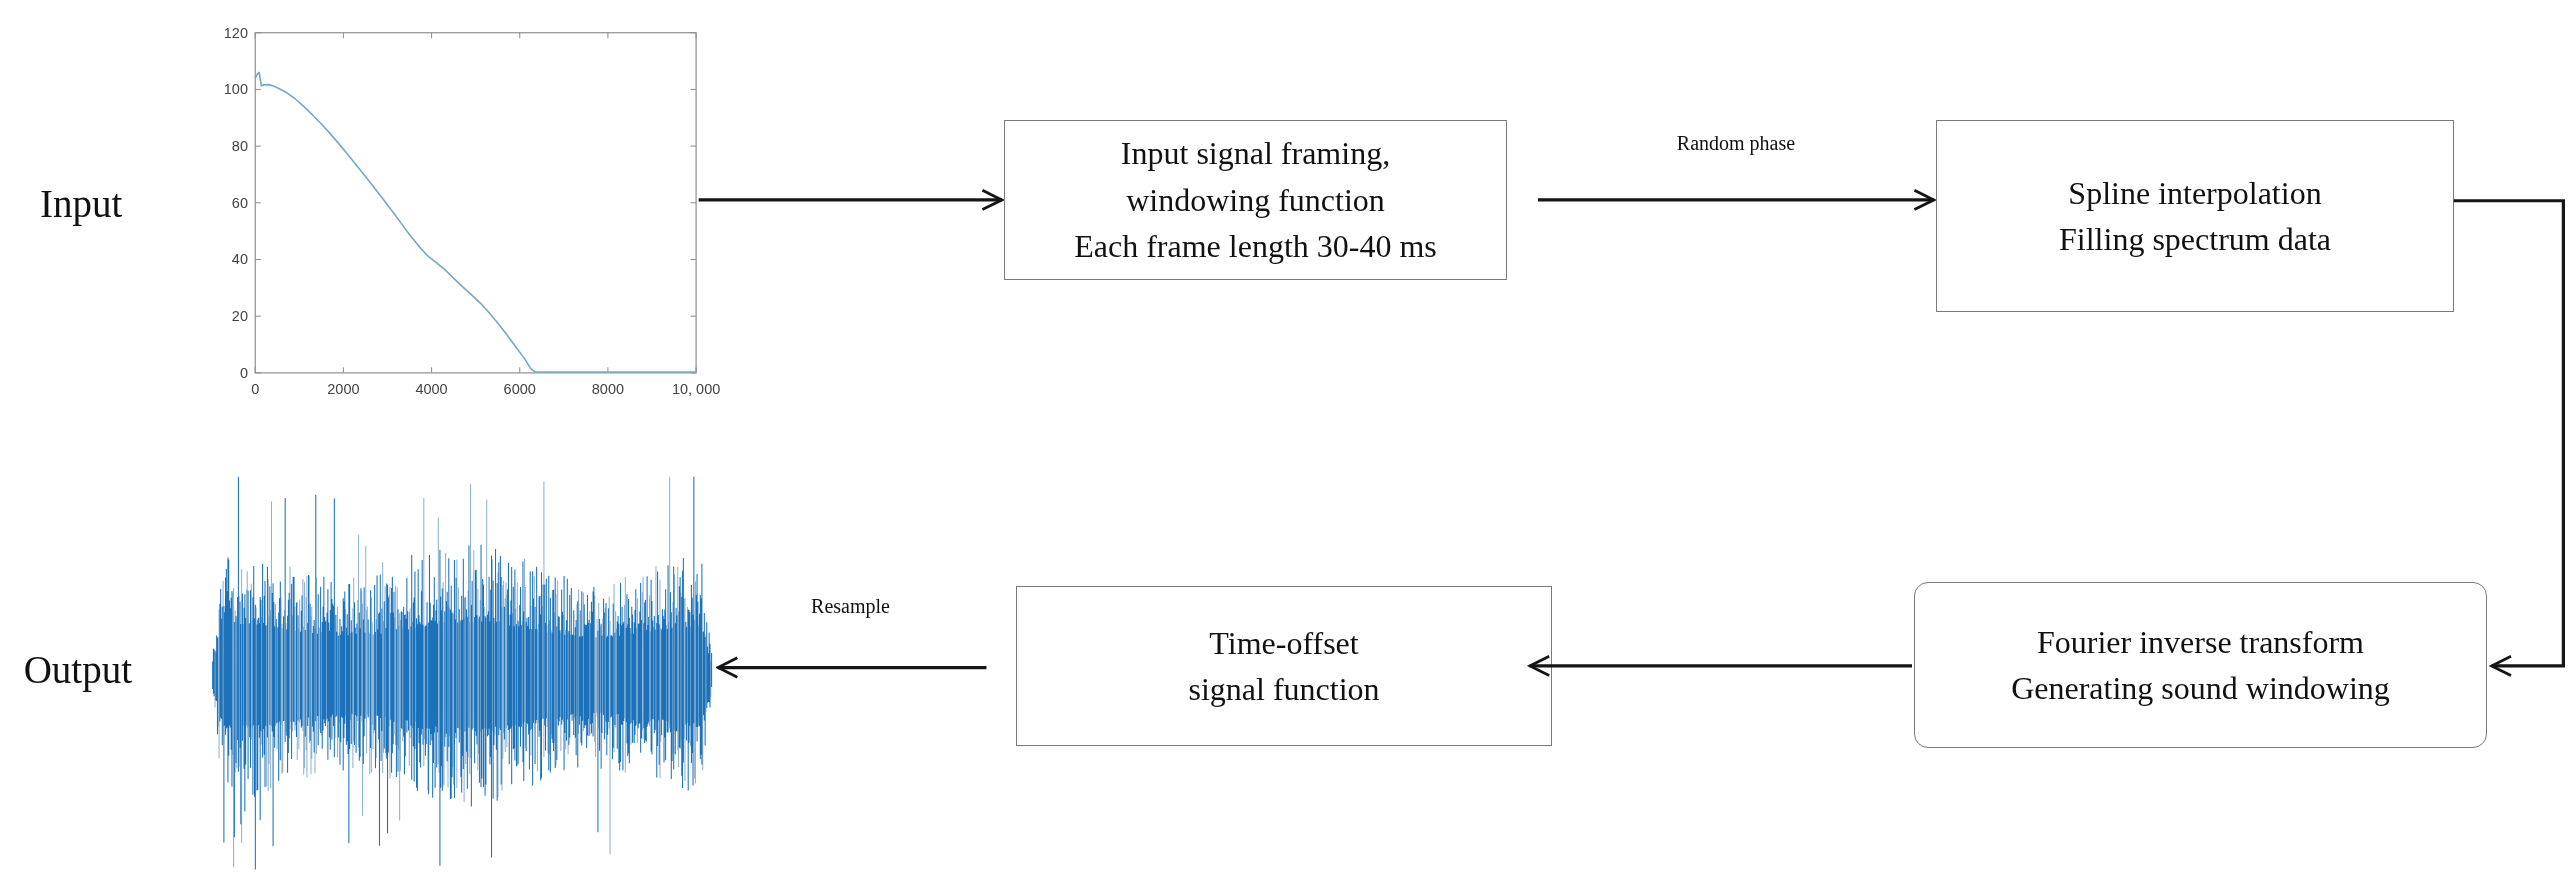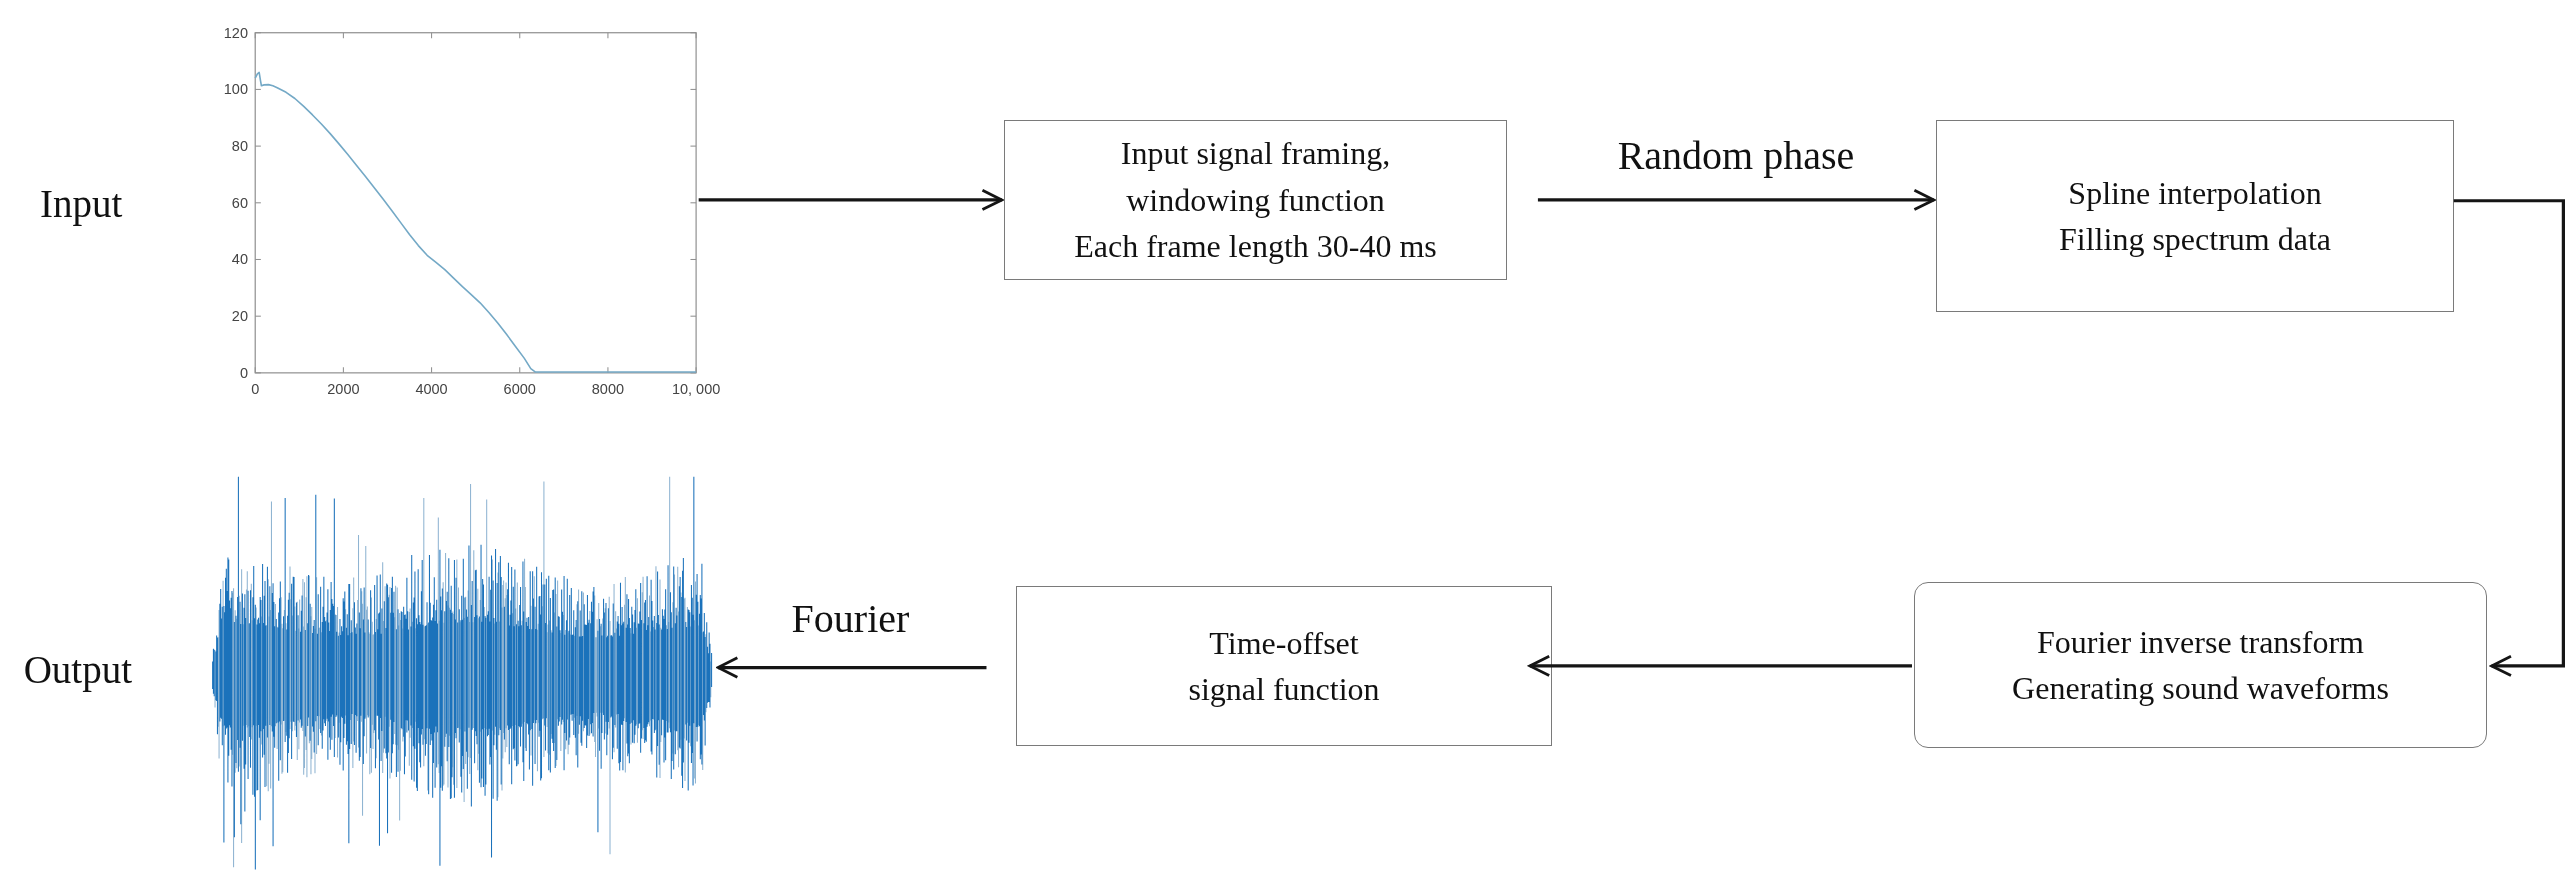--- a/index.html
+++ b/index.html
@@ -21,21 +21,21 @@
     flex-direction:column;
     justify-content:center;
     align-items:center;
     text-align:center;
     font-size:32px;
     line-height:1.45;
   }
   .box .line{white-space:nowrap;}
   .flow-label{
     position:absolute;
-    font-size:40px;
+    font-size:20px;
     text-align:center;
     white-space:nowrap;
   }
   .side-label{
     position:absolute;
     font-size:39px;
     text-align:center;
     white-space:nowrap;
   }
   svg.overlay{
@@ -114,30 +114,30 @@
     <div class="line">Each frame length 30-40 ms</div>
   </div>
 
   <div class="box" style="left:1936px;top:120px;width:518px;height:192px;">
     <div class="line">Spline interpolation</div>
     <div class="line">Filling spectrum data</div>
   </div>
 
   <div class="box" style="left:1914px;top:582px;width:573px;height:166px;border-radius:14px;">
     <div class="line">Fourier inverse transform</div>
-    <div class="line">Generating sound waveforms</div>
+    <div class="line">Generating sound windowing</div>
   </div>
 
   <div class="box" style="left:988px;top:586px;width:536px;height:160px;margin-left:28px;">
     <div class="line">Time-offset</div>
     <div class="line">signal function</div>
   </div>
 
   <div class="flow-label" style="left:1536px;top:132px;width:400px;">Random phase</div>
-  <div class="flow-label" style="left:713px;top:595px;width:275px;">Fourier</div>
+  <div class="flow-label" style="left:713px;top:595px;width:275px;">Resample</div>
 
   <svg class="overlay" viewBox="0 0 3194 1099" width="2576" height="886">
     <defs>
       <marker id="openhead" viewBox="0 0 30 30" markerWidth="30" markerHeight="30" markerUnits="userSpaceOnUse" refX="27" refY="15" orient="auto">
         <path d="M 3 3 L 27 15 L 3 27" fill="none" stroke="#151515" stroke-width="3.5"></path>
       </marker>
     </defs>
     <path class="arrow" d="M 866 248 H 1242" marker-end="url(#openhead)"></path>
     <path class="arrow" d="M 1907 248 H 2398" marker-end="url(#openhead)"></path>
     <path class="arrow" d="M 3043 249 H 3179 V 826 H 3090" marker-end="url(#openhead)"></path>

